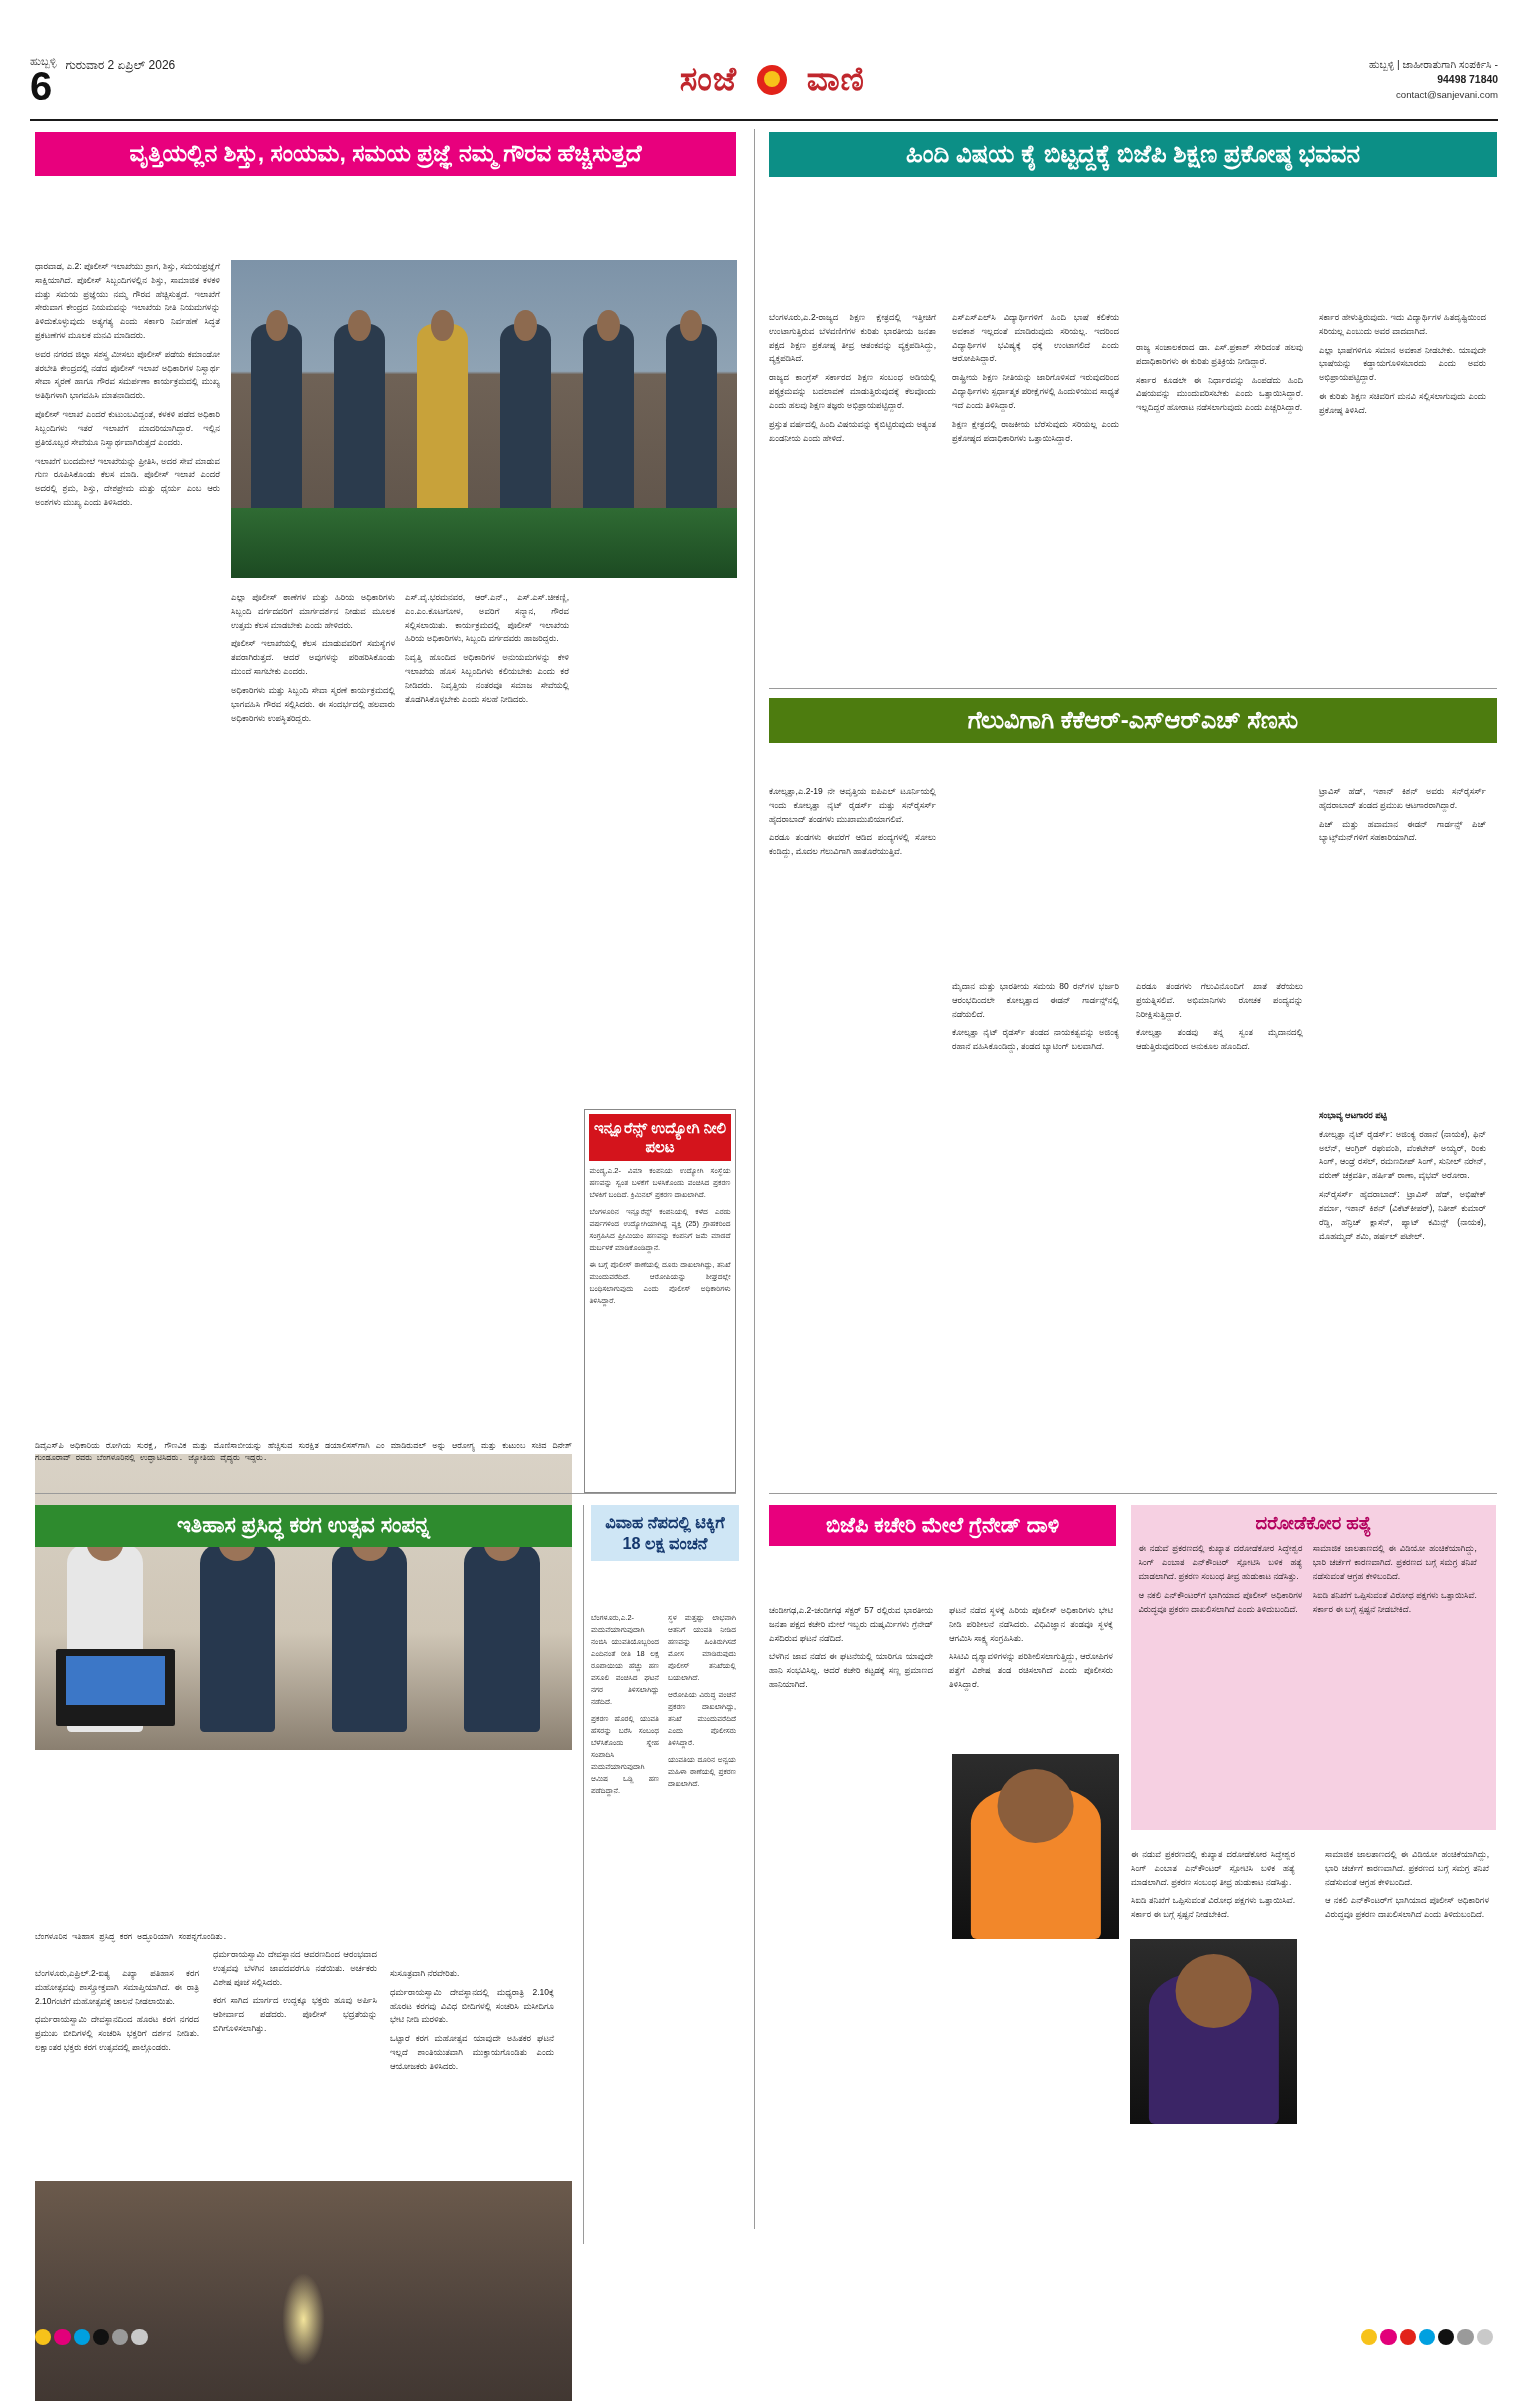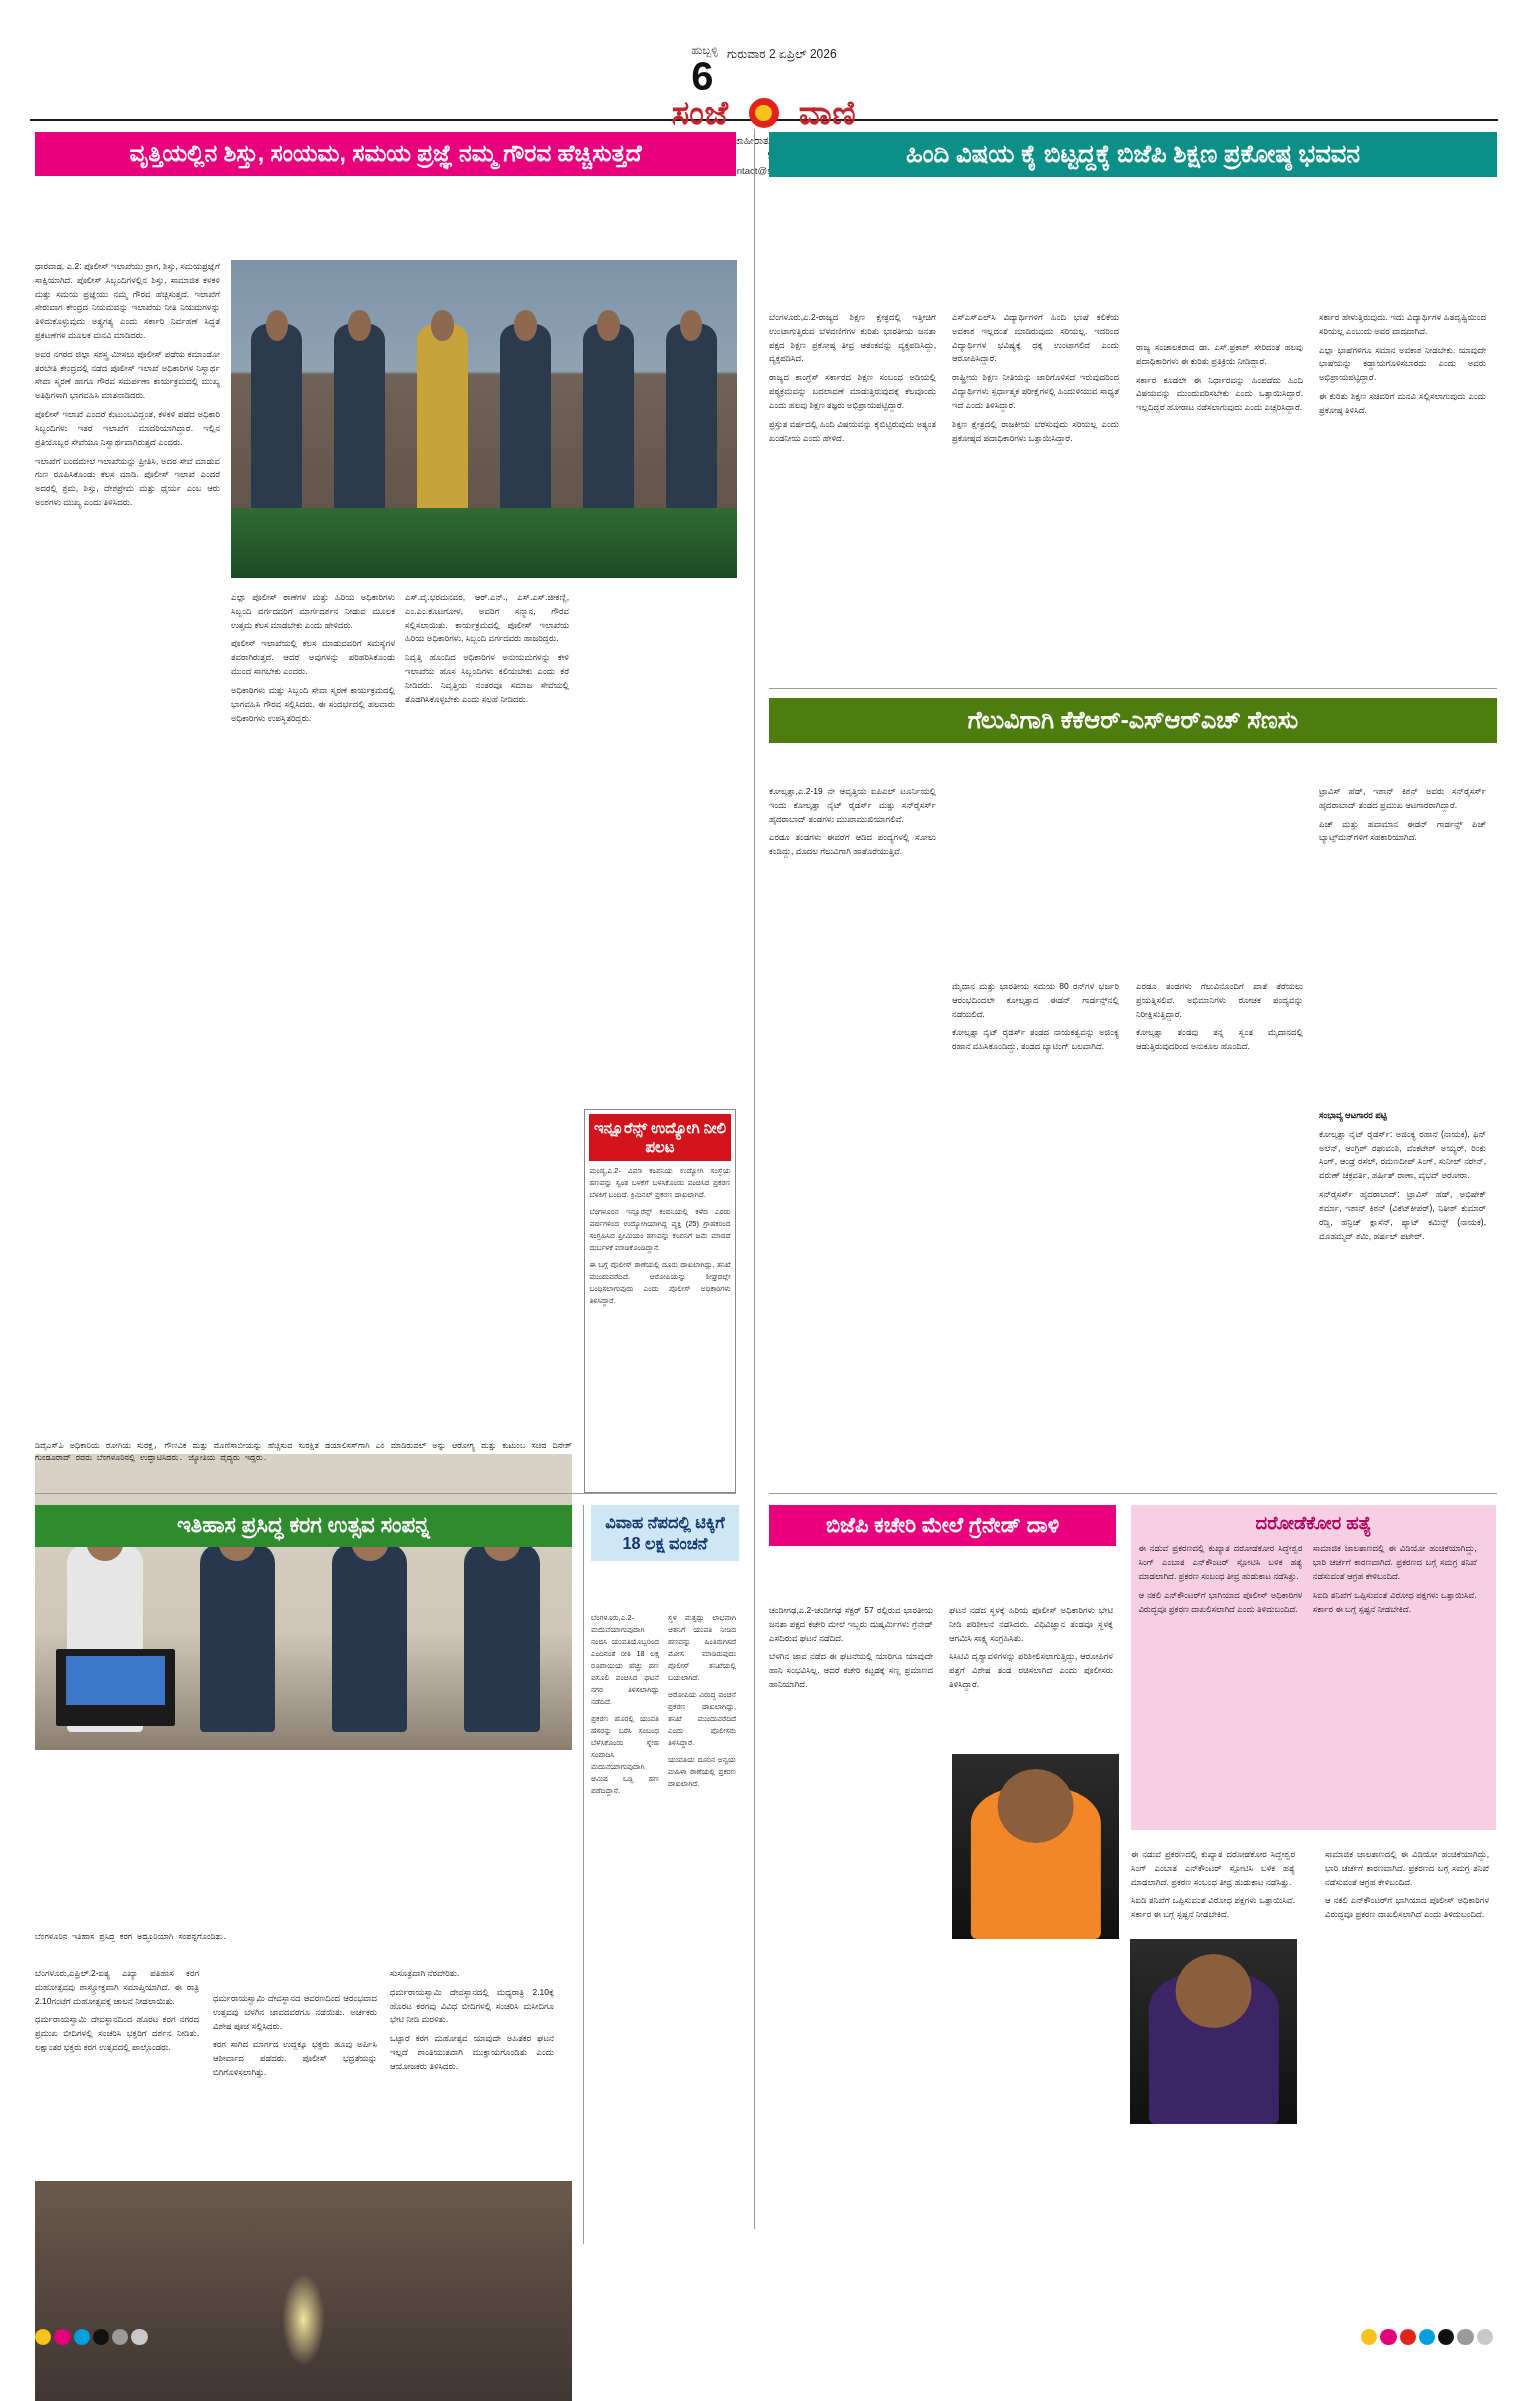--- a/index.html
+++ b/index.html
@@ -25,21 +25,20 @@
   
   .masthead {
     position: absolute;
     top: 44px; left: 30px; right: 30px;
     height: 71px;
     display: flex;
     align-items: center;
     justify-content: space-between;
     border-bottom: 2.2px solid #1a1a1a;
     padding-bottom: 4.4px;
-    flex-direction: column;
   }
   .mh-left {
     display: flex;
     align-items: flex-start;
     gap: 9px;
   }
   .mh-left .edition {
     font-size: 11px;
     color: #333;
     line-height: 1.25;
@@ -335,21 +334,21 @@
   <div class="block photo photo-crowd" style="left:35px; top:1567px; width:537px; height:355px;">
     <div class="heads"></div>
     <div class="halo"></div>
   </div>
   <div class="block caption" style="left:35px; top:1928px; width:537px;">ಬೆಂಗಳೂರಿನ ಇತಿಹಾಸ ಪ್ರಸಿದ್ಧ ಕರಗ ಅದ್ಧೂರಿಯಾಗಿ ಸಂಪನ್ನಗೊಂಡಿತು.</div>
 
   <div class="block col-text" style="left:35px; top:1967px; width:164px; height:281px;">
     <p>ಬೆಂಗಳೂರು,ಎಪ್ರಿಲ್.2-ಐತ್ಯ ಎಖ್ಯಾ ಪತಿಹಾಸ ಕರಗ ಮಹೋತ್ಸವವು ಶಾಸ್ತ್ರೋಕ್ತವಾಗಿ ಸಮಾಪ್ತಿಯಾಗಿದೆ. ಈ ರಾತ್ರಿ 2.10ಗಂಟೆಗೆ ಮಹೋತ್ಸವಕ್ಕೆ ಚಾಲನೆ ನೀಡಲಾಯಿತು.</p>
     <p>ಧರ್ಮರಾಯಸ್ವಾಮಿ ದೇವಸ್ಥಾನದಿಂದ ಹೊರಟ ಕರಗ ನಗರದ ಪ್ರಮುಖ ಬೀದಿಗಳಲ್ಲಿ ಸಂಚರಿಸಿ ಭಕ್ತರಿಗೆ ದರ್ಶನ ನೀಡಿತು. ಲಕ್ಷಾಂತರ ಭಕ್ತರು ಕರಗ ಉತ್ಸವದಲ್ಲಿ ಪಾಲ್ಗೊಂಡರು.</p>
   </div>
-  <div class="block col-text" style="left:213px; top:1992px; width:164px; height:281px;">
+  <div class="block col-text" style="left:213px; top:1948px; width:164px; height:281px;">
     <p>ಧರ್ಮರಾಯಸ್ವಾಮಿ ದೇವಸ್ಥಾನದ ಆವರಣದಿಂದ ಆರಂಭವಾದ ಉತ್ಸವವು ಬೆಳಗಿನ ಜಾವದವರೆಗೂ ನಡೆಯಿತು. ಅರ್ಚಕರು ವಿಶೇಷ ಪೂಜೆ ಸಲ್ಲಿಸಿದರು.</p>
     <p>ಕರಗ ಸಾಗಿದ ಮಾರ್ಗದ ಉದ್ದಕ್ಕೂ ಭಕ್ತರು ಹೂವು ಅರ್ಪಿಸಿ ಆಶೀರ್ವಾದ ಪಡೆದರು. ಪೊಲೀಸ್ ಭದ್ರತೆಯನ್ನು ಬಿಗಿಗೊಳಿಸಲಾಗಿತ್ತು.</p>
   </div>
   <div class="block col-text" style="left:390px; top:1967px; width:164px; height:281px;">
     <p>ಸುಸೂತ್ರವಾಗಿ ನೆರವೇರಿತು.</p>
     <p>ಧರ್ಮರಾಯಸ್ವಾಮಿ ದೇವಸ್ಥಾನದಲ್ಲಿ ಮಧ್ಯರಾತ್ರಿ 2.10ಕ್ಕೆ ಹೊರಟ ಕರಗವು ವಿವಿಧ ಬೀದಿಗಳಲ್ಲಿ ಸಂಚರಿಸಿ ಮಸೀದಿಗೂ ಭೇಟಿ ನೀಡಿ ಮರಳಿತು.</p>
     <p>ಒಟ್ಟಾರೆ ಕರಗ ಮಹೋತ್ಸವ ಯಾವುದೇ ಅಹಿತಕರ ಘಟನೆ ಇಲ್ಲದೆ ಶಾಂತಿಯುತವಾಗಿ ಮುಕ್ತಾಯಗೊಂಡಿತು ಎಂದು ಆಯೋಜಕರು ತಿಳಿಸಿದರು.</p>
   </div>
 
   <div class="rule-v" style="left:583px; top:1505px; height:739px;"></div>

